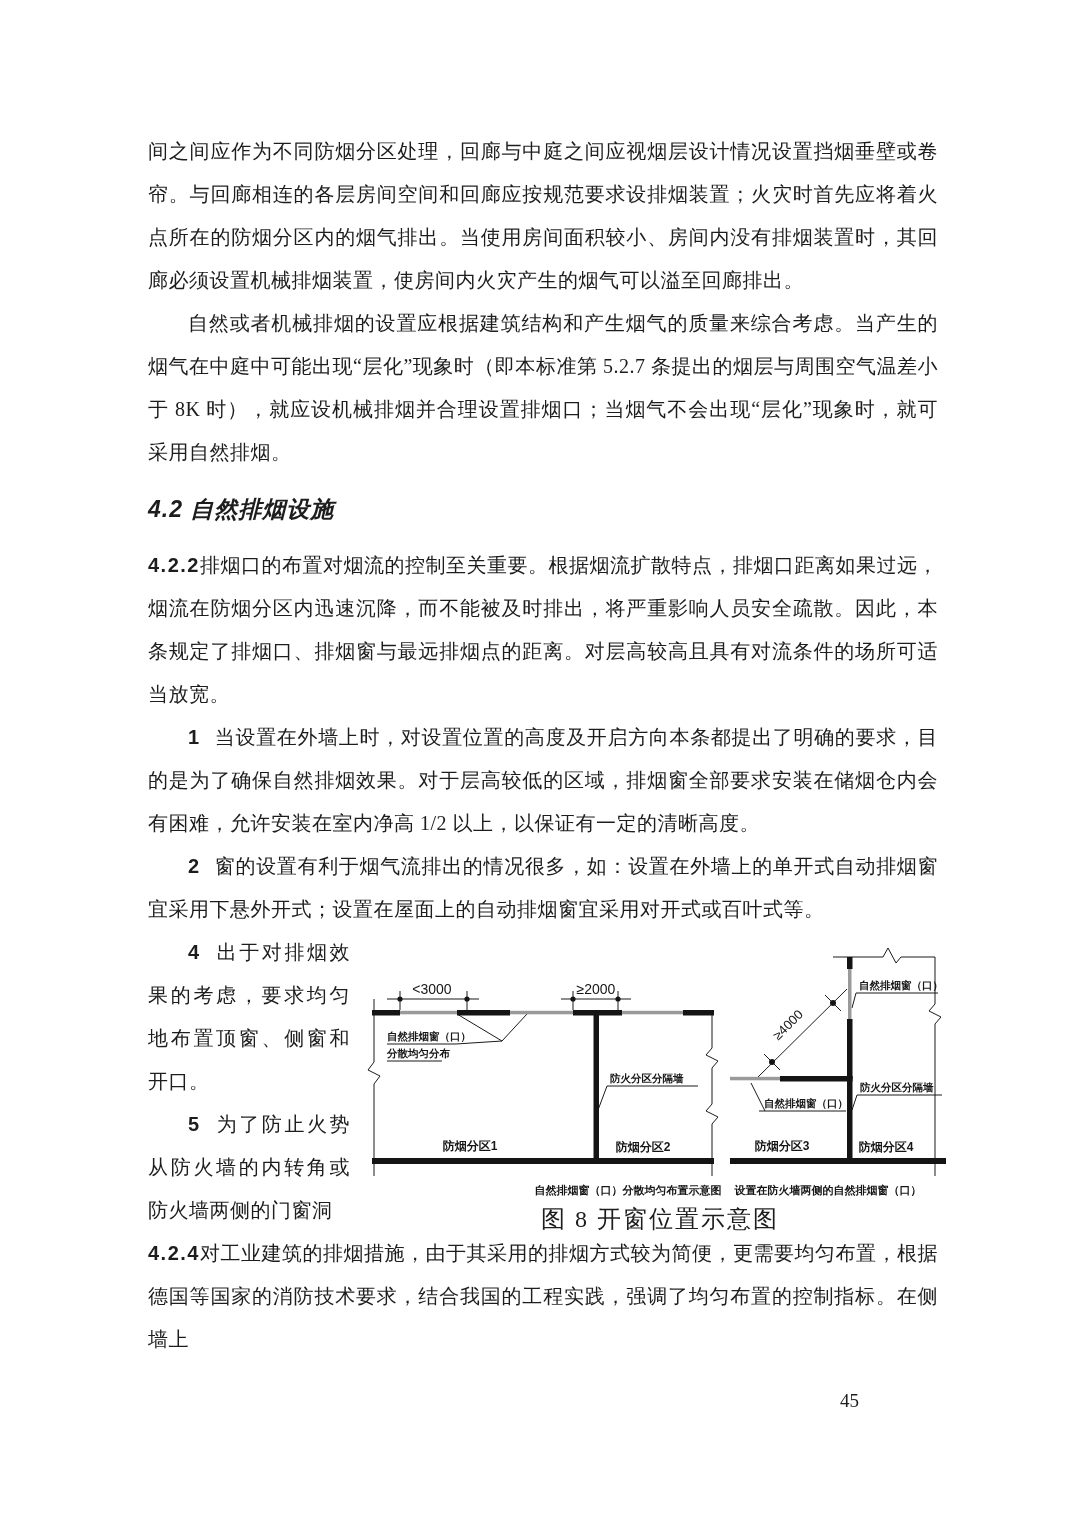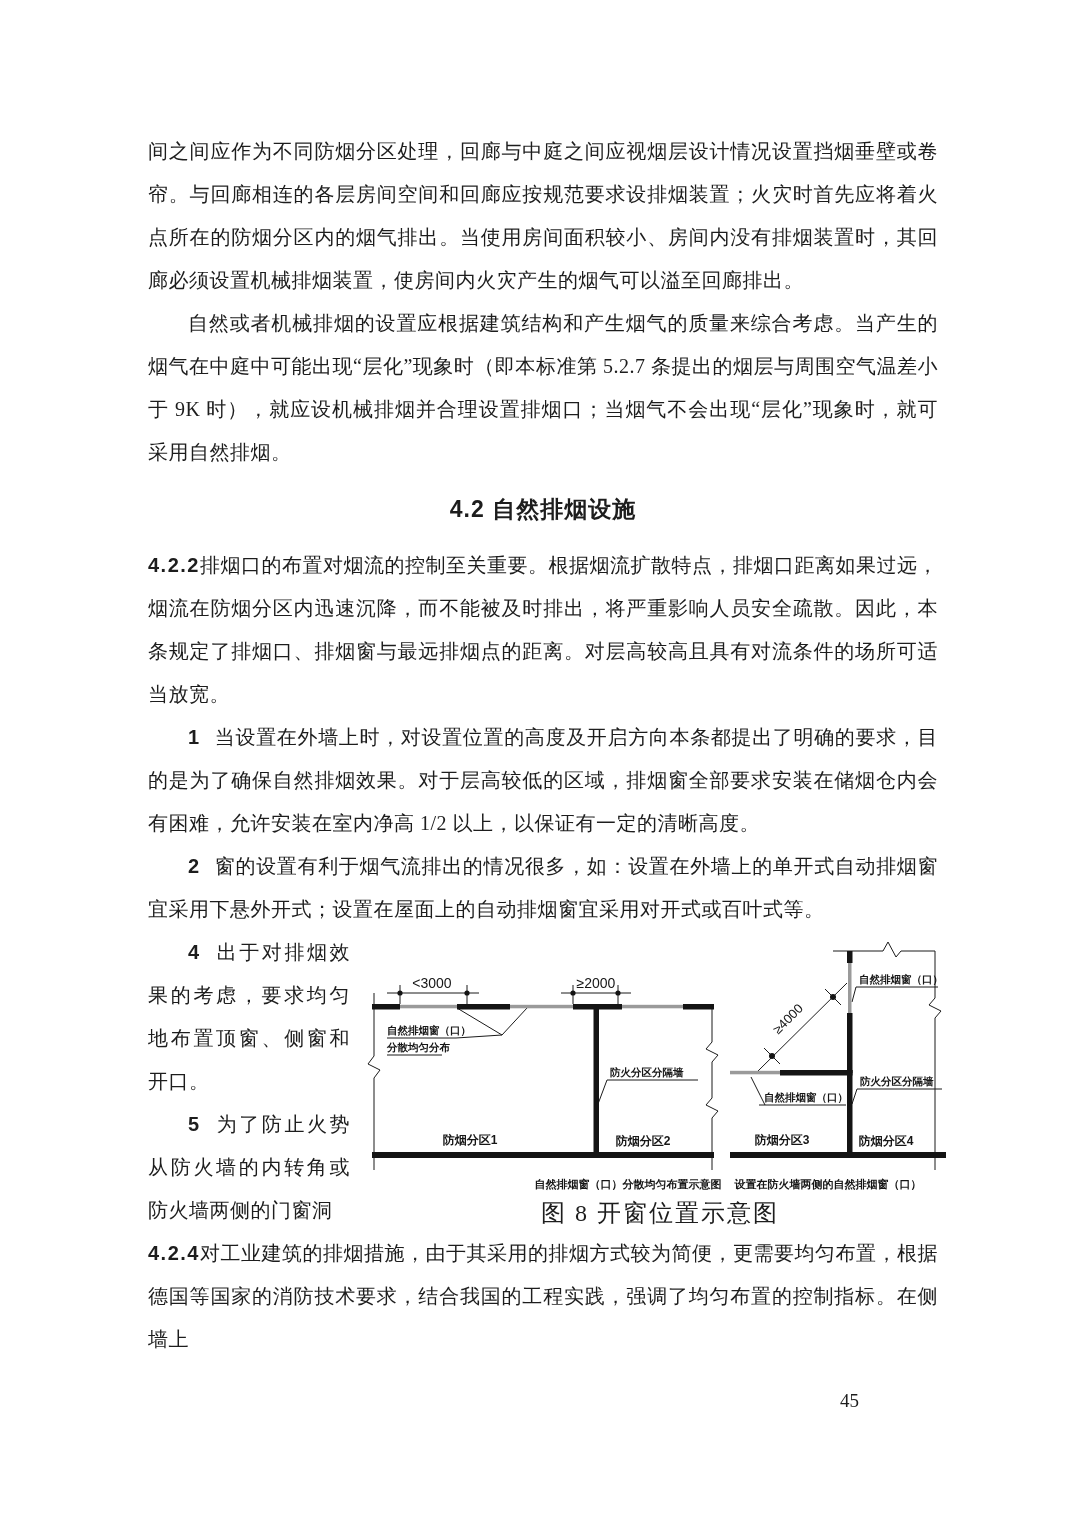--- a/index.html
+++ b/index.html
@@ -28,26 +28,26 @@
     font-family:"Liberation Sans","DejaVu Sans",sans-serif;
     font-weight:700;
     letter-spacing:1.5px;
   }
   .clause-num { margin-right:0; }
   .item-num { margin-right:14px; }
   h2.section-heading {
     margin:14px 0 13px 0;
     font-size:23px;
     line-height:43px;
-    text-align:center;
     font-weight:700;
     font-family:"Liberation Sans","DejaVu Sans",sans-serif;
     letter-spacing:1px;
+    font-style:italic;
   }
-  .fig-row { display:flex; align-items:center; }
+  .fig-row { display:flex; align-items:flex-end; }
   .left-col { flex:0 0 202px; width:202px; }
   .fig-col { flex:0 0 600px; width:600px; margin-left:10px; }
   .fig-title {
     font-size:24px;
     line-height:26px;
     text-align:center;
     letter-spacing:2px;
   }
   .page-number {
     position:absolute;
@@ -56,21 +56,21 @@
   }
   svg text { user-select:none; }
 </style>
 </head>
 <body>
 
 <div class="page">
 
   <p class="body-text">间之间应作为不同防烟分区处理，回廊与中庭之间应视烟层设计情况设置挡烟垂壁或卷帘。与回廊相连的各层房间空间和回廊应按规范要求设排烟装置；火灾时首先应将着火点所在的防烟分区内的烟气排出。当使用房间面积较小、房间内没有排烟装置时，其回廊必须设置机械排烟装置，使房间内火灾产生的烟气可以溢至回廊排出。</p>
 
-  <p class="body-text indent">自然或者机械排烟的设置应根据建筑结构和产生烟气的质量来综合考虑。当产生的烟气在中庭中可能出现“层化”现象时（即本标准第 5.2.7 条提出的烟层与周围空气温差小于 9K 时），就应设机械排烟并合理设置排烟口；当烟气不会出现“层化”现象时，就可采用自然排烟。</p>
+  <p class="body-text indent">自然或者机械排烟的设置应根据建筑结构和产生烟气的质量来综合考虑。当产生的烟气在中庭中可能出现“层化”现象时（即本标准第 5.2.7 条提出的烟层与周围空气温差小于 8K 时），就应设机械排烟并合理设置排烟口；当烟气不会出现“层化”现象时，就可采用自然排烟。</p>
 
   <h2 class="section-heading">4.2 自然排烟设施</h2>
 
   <p class="body-text"><span class="num clause-num">4.2.2</span><span>排烟口的布置对烟流的控制至关重要。根据烟流扩散特点，排烟口距离如果过远，烟流在防烟分区内迅速沉降，而不能被及时排出，将严重影响人员安全疏散。因此，本条规定了排烟口、排烟窗与最远排烟点的距离。对层高较高且具有对流条件的场所可适当放宽。</span></p>
 
 
   <p class="body-text indent"><span class="num item-num">1</span><span>当设置在外墙上时，对设置位置的高度及开启方向本条都提出了明确的要求，目的是为了确保自然排烟效果。对于层高较低的区域，排烟窗全部要求安装在储烟仓内会有困难，允许安装在室内净高 1/2 以上，以保证有一定的清晰高度。</span></p>
 
   <p class="body-text indent"><span class="num item-num">2</span><span>窗的设置有利于烟气流排出的情况很多，如：设置在外墙上的单开式自动排烟窗宜采用下悬外开式；设置在屋面上的自动排烟窗宜采用对开式或百叶式等。</span></p>
 

